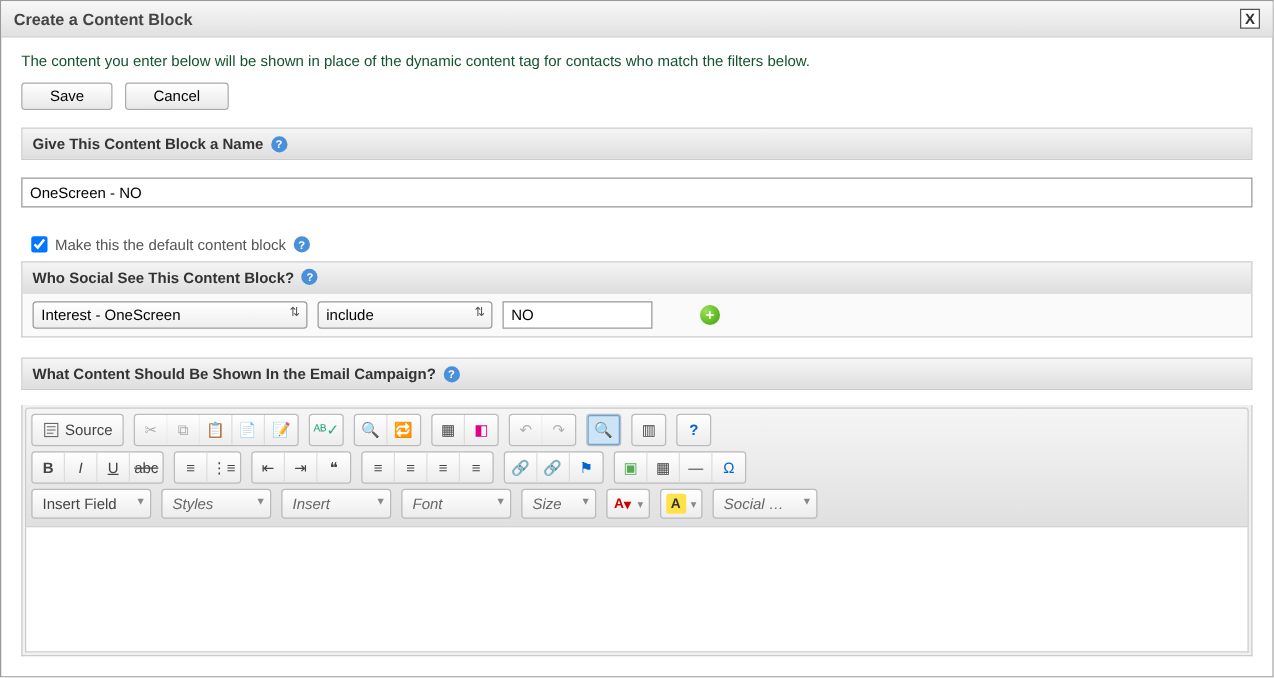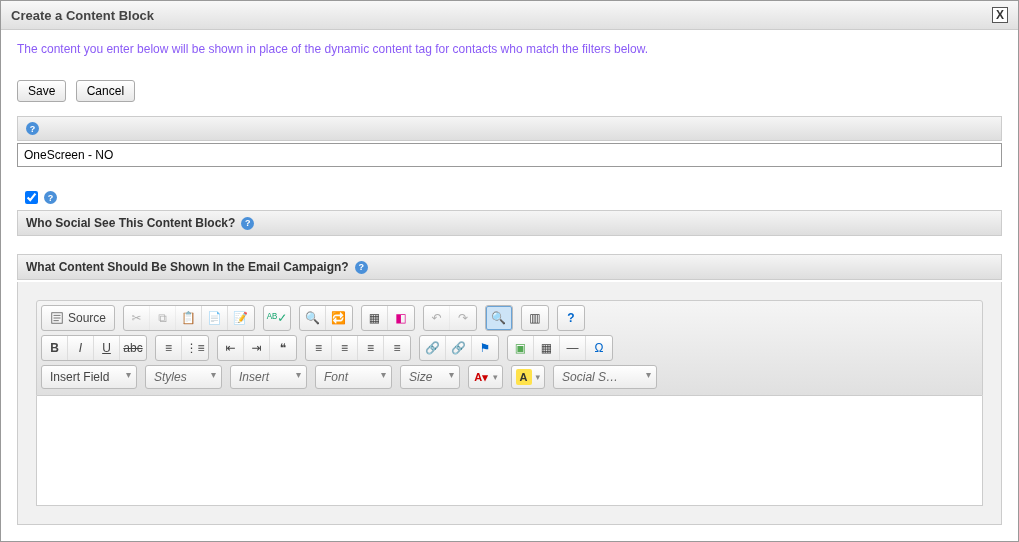--- a/index.html
+++ b/index.html
@@ -2,46 +2,46 @@
 <html><head>
 <meta charset="utf-8">
 <style>
 * { box-sizing: border-box; margin: 0; padding: 0; }
 body { font-family: "Lucida Grande", Arial, sans-serif; font-size: 12px; color: #333; background: #fff; }
 .modal { border: 1px solid #999; width: 1019px; height: 542px; display: flex; flex-direction: column; }
 .modal-header { background: linear-gradient(to bottom, #f8f8f8, #e0e0e0); border-bottom: 1px solid #ccc; padding: 6px 10px; display: flex; justify-content: space-between; align-items: flex-end; }
 .modal-header h2 { font-size: 13px; font-weight: bold; color: #444; }
 .close-x { width: 16px; height: 16px; border: 1px solid #555; display: flex; align-items: center; justify-content: center; font-size: 12px; font-weight: bold; color: #333; cursor: pointer; background: #fff; }
 .modal-body { padding: 12px 16px 16px 16px; overflow: hidden; flex: 1; display: flex; flex-direction: column; }
-.intro { color: #8b5cf6; margin-bottom: 24px; font-size: 12px; }
+.intro { color: #14532d; margin-bottom: 10px; font-size: 12px; }
 .btn-row { margin-bottom: 14px; }
-.btn { background: linear-gradient(to bottom, #fff, #e8e8e8); border: 1px solid #aaa; border-radius: 3px; padding: 3px 10px; font-size: 12px; cursor: pointer; margin-right: 6px; }
+.btn { background: linear-gradient(to bottom, #fff, #e8e8e8); border: 1px solid #aaa; border-radius: 3px; padding: 3px 22px; font-size: 12px; cursor: pointer; margin-right: 6px; }
 .section-header { background: linear-gradient(to bottom, #f5f5f5, #dedede); border: 1px solid #ccc; padding: 5px 8px; font-weight: bold; font-size: 12px; color: #333; display: flex; align-items: center; gap: 6px; }
 .help-icon { width: 13px; height: 13px; border-radius: 50%; background: #4a90d9; color: #fff; font-size: 9px; display: inline-flex; align-items: center; justify-content: center; font-weight: bold; cursor: pointer; }
 .text-input { width: 100%; border: 1px solid #999; padding: 4px 6px; font-size: 12px; margin-top: 0; background: #fff; }
-.name-input-wrap { padding: 2px 0 0 0; }
+.name-input-wrap { padding: 2px 0 0 0; margin-top: 12px; }
 .spacer { height: 18px; }
 .checkbox-row { padding: 6px 8px; display: flex; align-items: center; gap: 6px; color: #555; }
 .checkbox-row input[type=checkbox] { cursor: pointer; }
 .filter-row { padding: 6px 8px; display: flex; align-items: center; gap: 8px; border: 1px solid #ccc; border-top: none; background: #fafafa; }
 .sel { -webkit-appearance: none; appearance: none; border: 1px solid #999; border-radius: 3px; background: linear-gradient(to bottom,#fff,#eee); padding: 3px 22px 3px 6px; font-size: 12px; position: relative; cursor: pointer; }
 .sel-wrap { position: relative; display: inline-block; }
 .sel-wrap::after { content: "⇅"; position: absolute; right: 6px; top: 3px; font-size: 10px; color: #555; pointer-events: none; }
 .filter-text { border: 1px solid #999; padding: 3px 6px; font-size: 12px; width: 120px; background: #fff; }
 .add-btn { width: 16px; height: 16px; border-radius: 50%; background: radial-gradient(circle at 30% 30%, #9be05a, #3ca000); color: #fff; font-weight: bold; font-size: 12px; display: flex; align-items: center; justify-content: center; cursor: pointer; margin-left: 30px; }
-.editor-wrap { margin-top: 2px; border: 1px solid #ccc; border-top: none; padding: 18px; background: #f1f1f1; flex: 1; display: flex; flex-direction: column; }
+.editor-wrap { margin-top: 12px; border: 1px solid #ccc; border-top: none; padding: 2px; background: #f1f1f1; flex: 1; display: flex; flex-direction: column; }
 .toolbar { background: linear-gradient(to bottom,#f5f5f5,#e0e0e0); border: 1px solid #ccc; border-radius: 3px 3px 0 0; padding: 4px 4px 2px 4px; }
 .tb-row { display: flex; flex-wrap: wrap; gap: 2px; align-items: center; margin-bottom: 4px; }
 .tb-group { display: flex; border: 1px solid #bbb; border-radius: 3px; background: linear-gradient(to bottom,#fff,#ececec); margin-right: 6px; }
 .tb-btn { width: 26px; height: 24px; display: flex; align-items: center; justify-content: center; font-size: 12px; cursor: pointer; border-right: 1px solid #ddd; color: #444; }
 .tb-btn:last-child { border-right: none; }
 .tb-btn.active { background: #cde4f7; border: 1px solid #6aa3d6; border-radius: 2px; }
 .tb-btn.disabled { opacity: 0.4; cursor: default; }
 .tb-source { width: auto; padding: 0 8px; gap: 4px; }
-.combo { border: 1px solid #bbb; border-radius: 3px; background: linear-gradient(to bottom,#fff,#ececec); padding: 4px 18px 4px 8px; font-size: 12px; color: #666; font-style: italic; position: relative; cursor: pointer; margin-right: 6px; width: 77px; white-space: nowrap; overflow: hidden; text-overflow: ellipsis;}
+.combo { border: 1px solid #bbb; border-radius: 3px; background: linear-gradient(to bottom,#fff,#ececec); padding: 4px 18px 4px 8px; font-size: 12px; color: #666; font-style: italic; position: relative; cursor: pointer; margin-right: 6px; width: 88px; white-space: nowrap; overflow: hidden; text-overflow: ellipsis;}
 .combo::after { content: "▾"; position: absolute; right: 5px; top: 3px; font-style: normal; color: #888; font-size: 10px; }
 .combo.noital { font-style: normal; color: #444; }
 .combo-a { background: linear-gradient(to bottom,#fff,#ececec); border:1px solid #bbb; border-radius:3px; padding:3px 4px; display:flex; align-items:center; gap:4px; margin-right:6px; cursor:pointer;}
 .sq { width:16px; height:16px; display:flex; align-items:center; justify-content:center; font-weight:bold; font-size:11px; border-radius:2px;}
 .sq.red { color:#c00; }
 .sq.yellow { background:#ffe24b; color:#333; }
 .tri { font-size:9px; color:#888; }
 .editor-area { background:#fff; border:1px solid #ccc; border-top:none; flex:1; min-height:100px; }
 svg.ico { width:14px; height:14px; }
 </style>
@@ -54,36 +54,52 @@
     <div class="close-x">X</div>
   </div>
   <div class="modal-body">
     <p class="intro">The content you enter below will be shown in place of the dynamic content tag for contacts who match the filters below.</p>
     <div class="btn-row">
       <button class="btn">Save</button>
       <button class="btn">Cancel</button>
     </div>
 
     <div class="section-header">
+      <span>Give This Content Block a Name</span>
       <span class="help-icon">?</span>
     </div>
     <div class="name-input-wrap">
       <input type="text" class="text-input" value="OneScreen - NO" style="">
     </div>
 
     <div class="spacer"></div>
 
     <div class="checkbox-row">
       <input type="checkbox" checked="" style="">
+      <span>Make this the default content block</span>
       <span class="help-icon">?</span>
     </div>
 
     <div class="section-header">
       <span>Who Social See This Content Block?</span>
       <span class="help-icon">?</span>
+    </div>
+    <div class="filter-row">
+      <span class="sel-wrap">
+        <select class="sel" style="width:220px">
+          <option>Interest - OneScreen</option>
+        </select>
+      </span>
+      <span class="sel-wrap">
+        <select class="sel" style="width:140px">
+          <option>include</option>
+        </select>
+      </span>
+      <input type="text" class="filter-text" value="NO" style="">
+      <div class="add-btn">+</div>
     </div>
 
     <div class="spacer"></div>
 
     <div class="section-header">
       <span>What Content Should Be Shown In the Email Campaign?</span>
       <span class="help-icon">?</span>
     </div>
 
     <div class="editor-wrap">
@@ -184,21 +200,21 @@
           <div class="combo">Font</div>
           <div class="combo" style="width:60px">Size</div>
           <div class="combo-a">
             <span class="sq red">A<span style="color:#c00">▾</span></span>
               <span class="tri">▾</span>
           </div>
           <div class="combo-a">
             <span class="sq yellow">A</span>
               <span class="tri">▾</span>
           </div>
-          <div class="combo" style="width:104px">Social S…</div>
+          <div class="combo" style="width:84px">Social S…</div>
         </div>
 
       </div>
       <div class="editor-area"></div>
     </div>
 
   </div>
 </div>
 
 </body></html>

